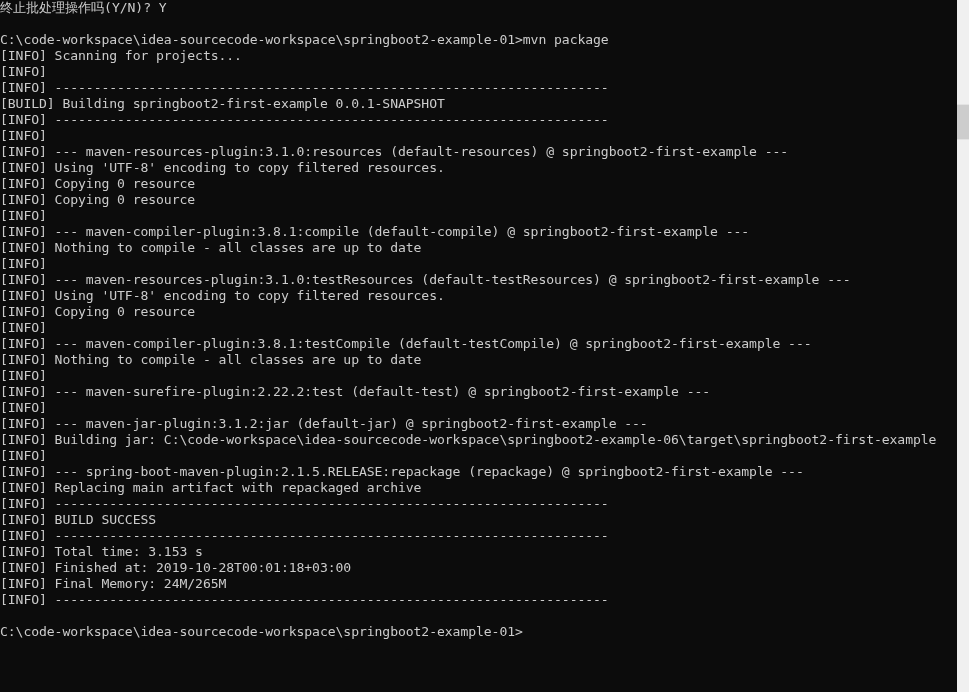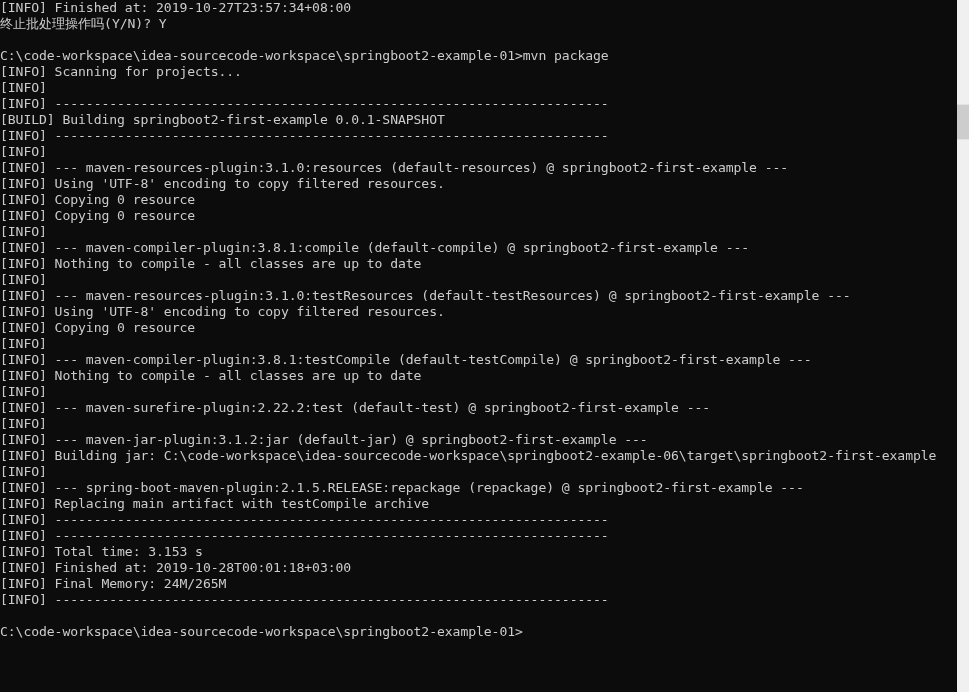--- a/index.html
+++ b/index.html
@@ -63,21 +63,20 @@
     border-bottom: 1px solid #e3e3e3;
     box-sizing: border-box;
   }
 </style>
 </head>
 <body>
 
 <div id="terminal-window">
 
   <div id="console-output">
-      <div class="line">[INFO] Finished at: 2019-10-27T23:57:34+08:00</div>
       <div class="line">终止批处理操作吗(Y/N)? Y</div>
       <div class="line blank">&nbsp;</div>
       <div class="line">C:\code-workspace\idea-sourcecode-workspace\springboot2-example-01&gt;mvn package</div>
       <div class="line">[INFO] Scanning for projects...</div>
       <div class="line">[INFO]</div>
       <div class="line">[INFO] -----------------------------------------------------------------------</div>
       <div class="line">[BUILD] Building springboot2-first-example 0.0.1-SNAPSHOT</div>
       <div class="line">[INFO] -----------------------------------------------------------------------</div>
       <div class="line">[INFO]</div>
       <div class="line">[INFO] --- maven-resources-plugin:3.1.0:resources (default-resources) @ springboot2-first-example ---</div>
@@ -94,22 +93,23 @@
       <div class="line">[INFO]</div>
       <div class="line">[INFO] --- maven-compiler-plugin:3.8.1:testCompile (default-testCompile) @ springboot2-first-example ---</div>
       <div class="line">[INFO] Nothing to compile - all classes are up to date</div>
       <div class="line">[INFO]</div>
       <div class="line">[INFO] --- maven-surefire-plugin:2.22.2:test (default-test) @ springboot2-first-example ---</div>
       <div class="line">[INFO]</div>
       <div class="line">[INFO] --- maven-jar-plugin:3.1.2:jar (default-jar) @ springboot2-first-example ---</div>
       <div class="line">[INFO] Building jar: C:\code-workspace\idea-sourcecode-workspace\springboot2-example-06\target\springboot2-first-example</div>
       <div class="line">[INFO]</div>
       <div class="line">[INFO] --- spring-boot-maven-plugin:2.1.5.RELEASE:repackage (repackage) @ springboot2-first-example ---</div>
-      <div class="line">[INFO] Replacing main artifact with testCompile archive</div>
+      <div class="line">[INFO] Replacing main artifact with repackaged archive</div>
       <div class="line">[INFO] -----------------------------------------------------------------------</div>
+      <div class="line">[INFO] BUILD SUCCESS</div>
       <div class="line">[INFO] -----------------------------------------------------------------------</div>
       <div class="line">[INFO] Total time: 3.153 s</div>
       <div class="line">[INFO] Finished at: 2019-10-28T00:01:18+03:00</div>
       <div class="line">[INFO] Final Memory: 24M/265M</div>
       <div class="line">[INFO] -----------------------------------------------------------------------</div>
       <div class="line blank">&nbsp;</div>
       <div class="line">C:\code-workspace\idea-sourcecode-workspace\springboot2-example-01&gt;</div>
     </div>
 
   <div id="scrollbar" style="background: rgb(240, 240, 240);">

